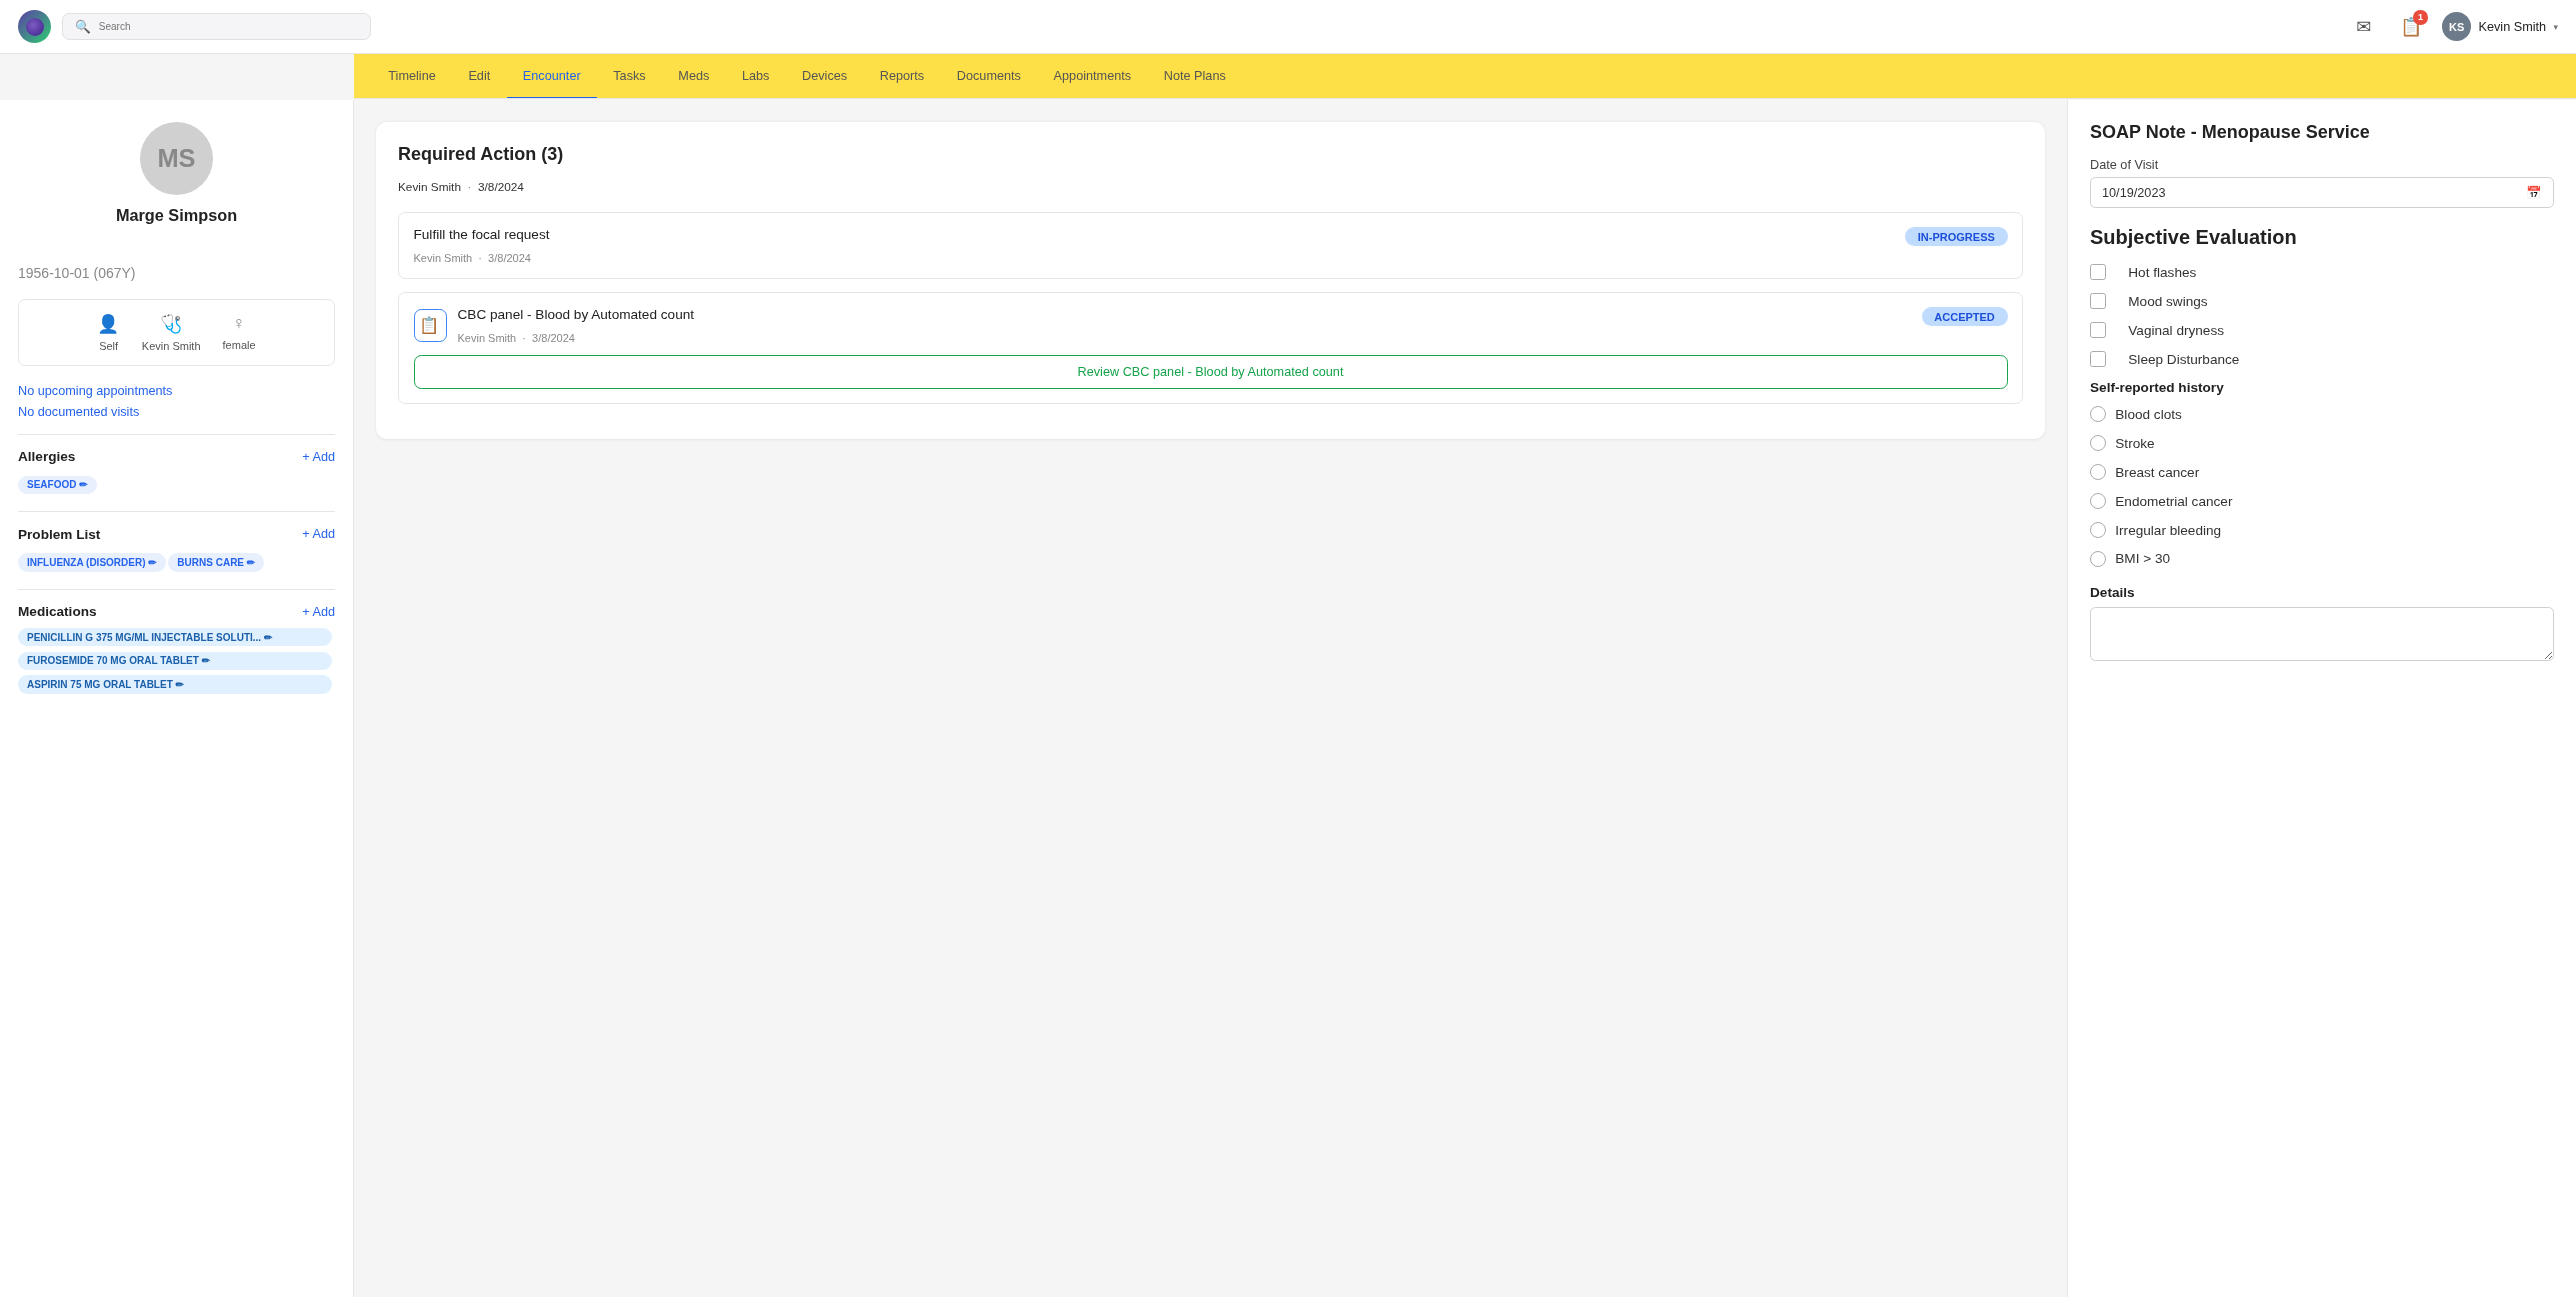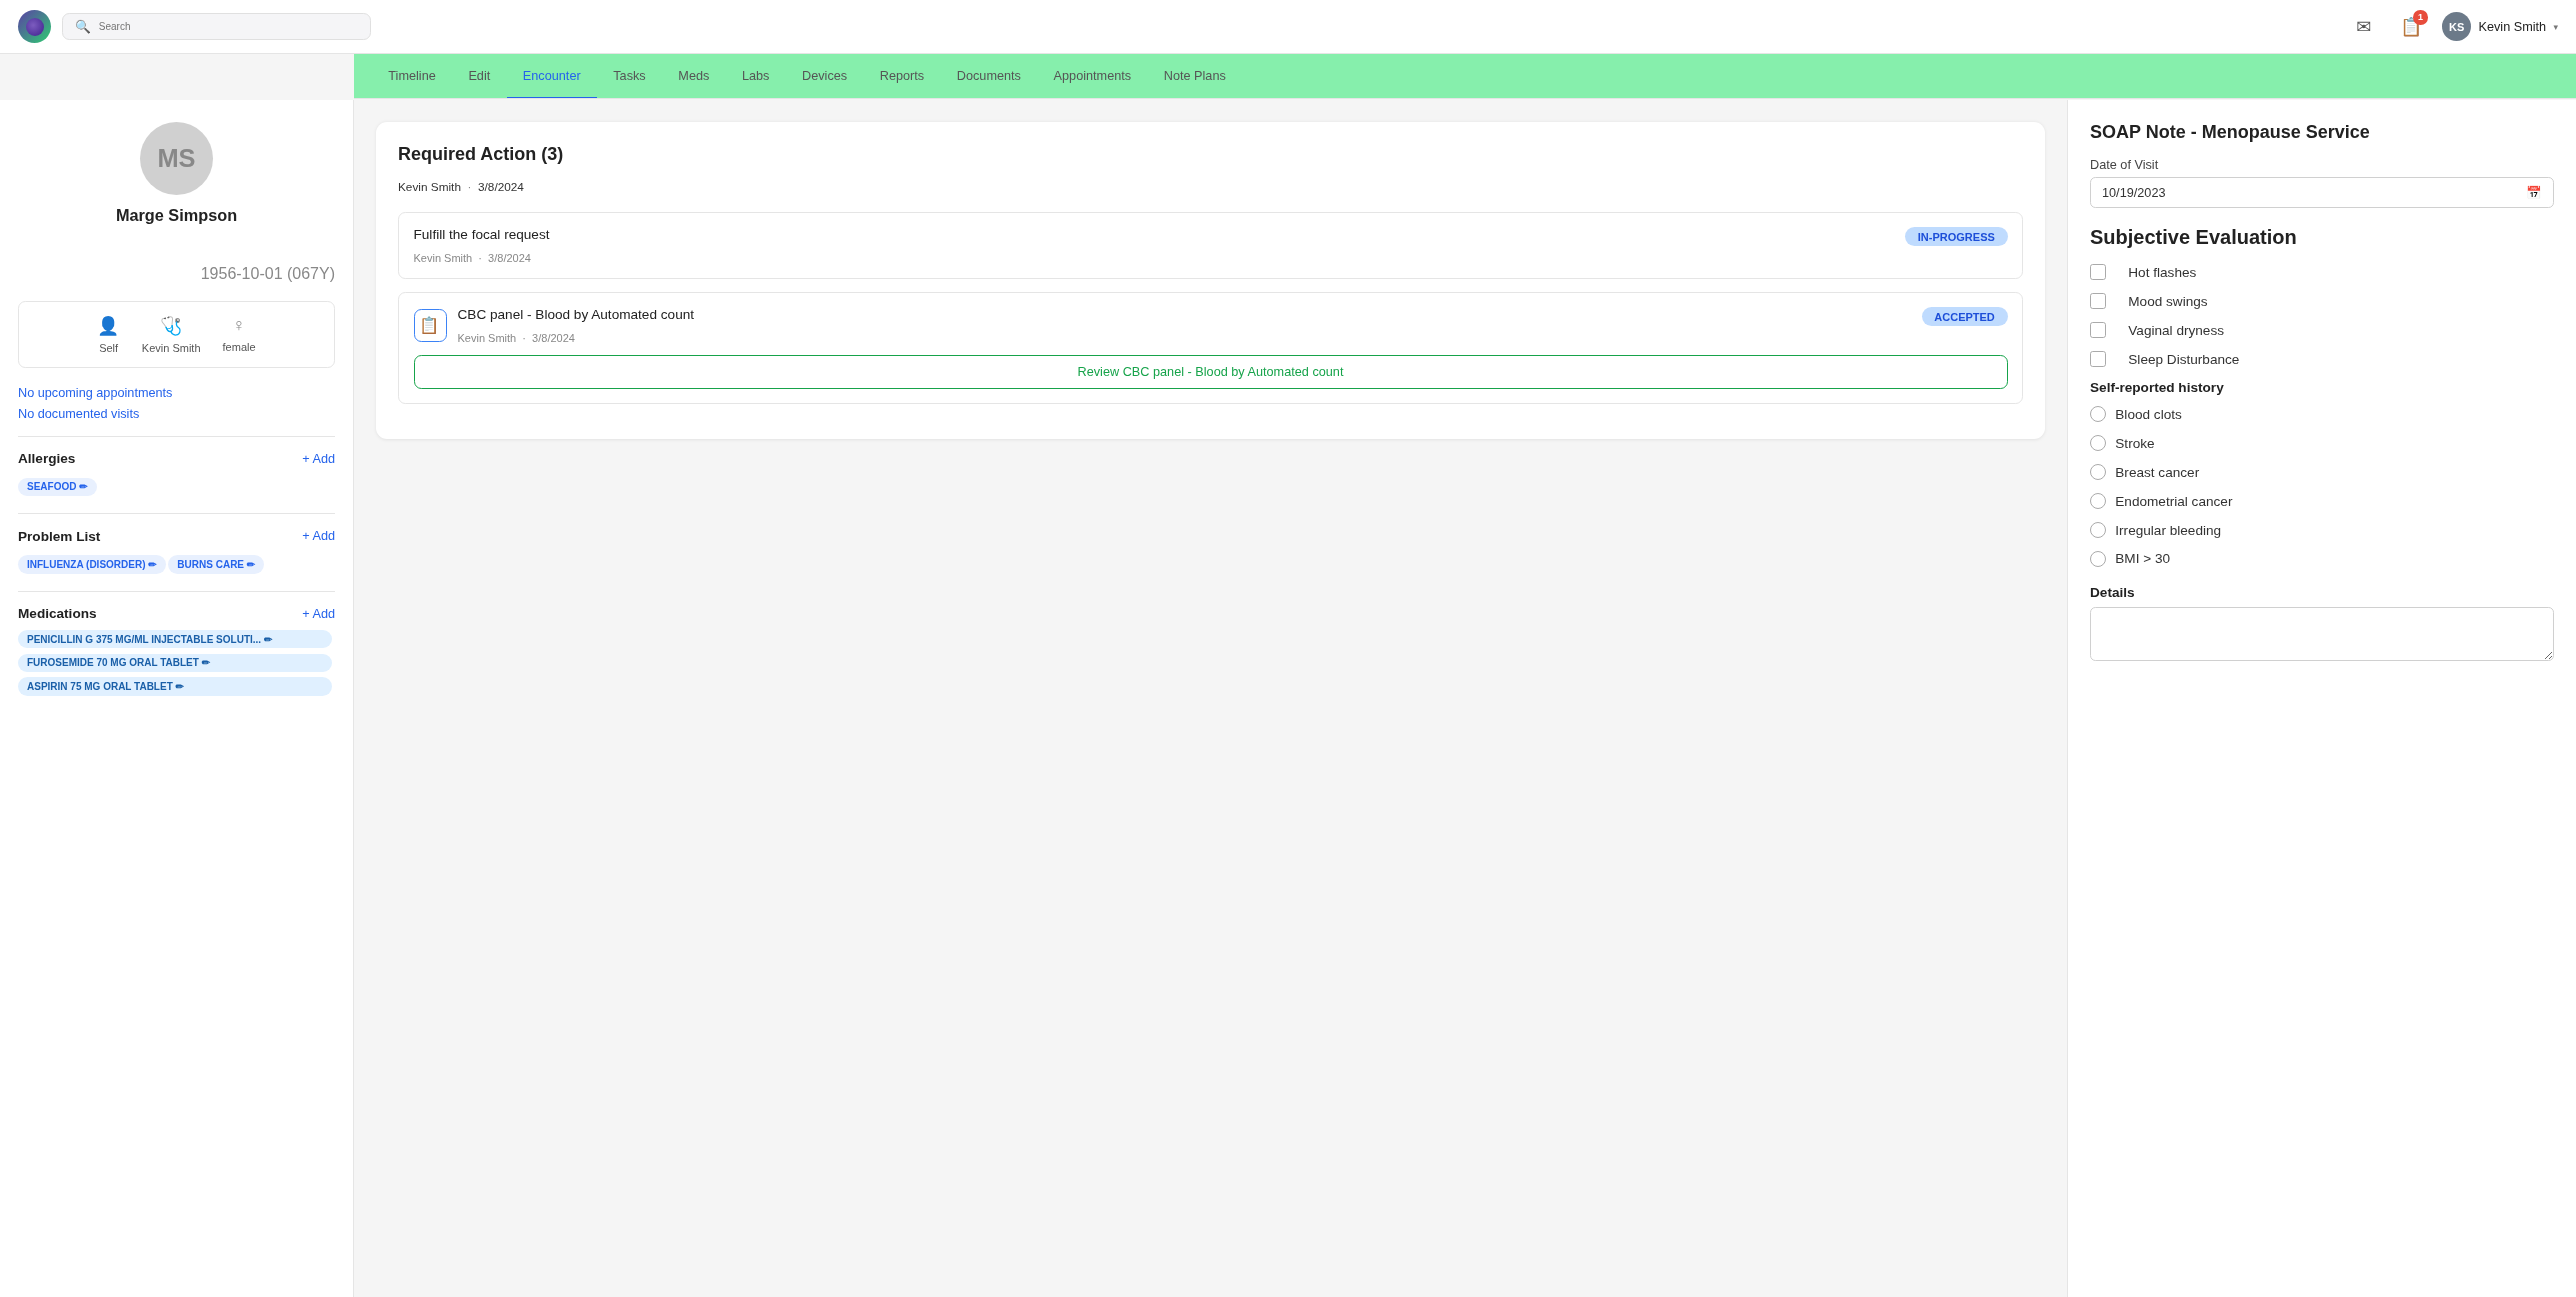--- a/index.html
+++ b/index.html
@@ -53,21 +53,21 @@
     .user-avatar-small {
       width: 29px; height: 29px; border-radius: 50%;
       background: #6c7a89; display: flex; align-items: center; justify-content: center;
       color: #fff; font-size: 11px; font-weight: bold;
     }
     .user-name { font-size: 12.7px; font-weight: 500; }
     .chevron { font-size: 9px; color: #777; }
 
     
     .tab-bar {
-      display: flex; align-items: center; background: #86efac;
+      display: flex; align-items: center; background: #fde047;
       border-bottom: 0.9px solid #e5e5e5;
       padding: 0 18px;
       position: fixed; top: 54px; left: 354px; right: 0; z-index: 99;
     }
     .tab-item {
       padding: 14.5px 16.3px; font-size: 12.7px; color: #555; cursor: pointer;
       border-bottom: 1.8px solid transparent; white-space: nowrap;
       text-decoration: none; display: block;
     }
     .tab-item.active { color: #2563eb; border-bottom-color: #2563eb; font-weight: 500; }
@@ -86,21 +86,21 @@
     .patient-avatar {
       width: 73px; height: 73px; border-radius: 50%;
       background: #d0d0d0; display: flex; align-items: center;
       justify-content: center; font-size: 25.4px; font-weight: 600;
       color: #888; margin: 0 auto 11px;
     }
     .patient-name {
       text-align: center; font-size: 16.3px; font-weight: 600; margin-bottom: 3.6px;
     }
     .patient-dob {
-      text-align: right; font-size: 16px; color: #888; margin-bottom: 18px; margin-top: 40px;
+      text-align: left; font-size: 14px; color: #888; margin-bottom: 18px; margin-top: 40px;
     }
     .patient-roles {
       display: flex; justify-content: center; gap: 22px;
       border: 0.9px solid #e5e5e5; border-radius: 7.3px;
       padding: 12.7px; margin-bottom: 18px;
     }
     .role-item {
       display: flex; flex-direction: column; align-items: center; gap: 5.4px;
       font-size: 11px; color: #555;
     }

